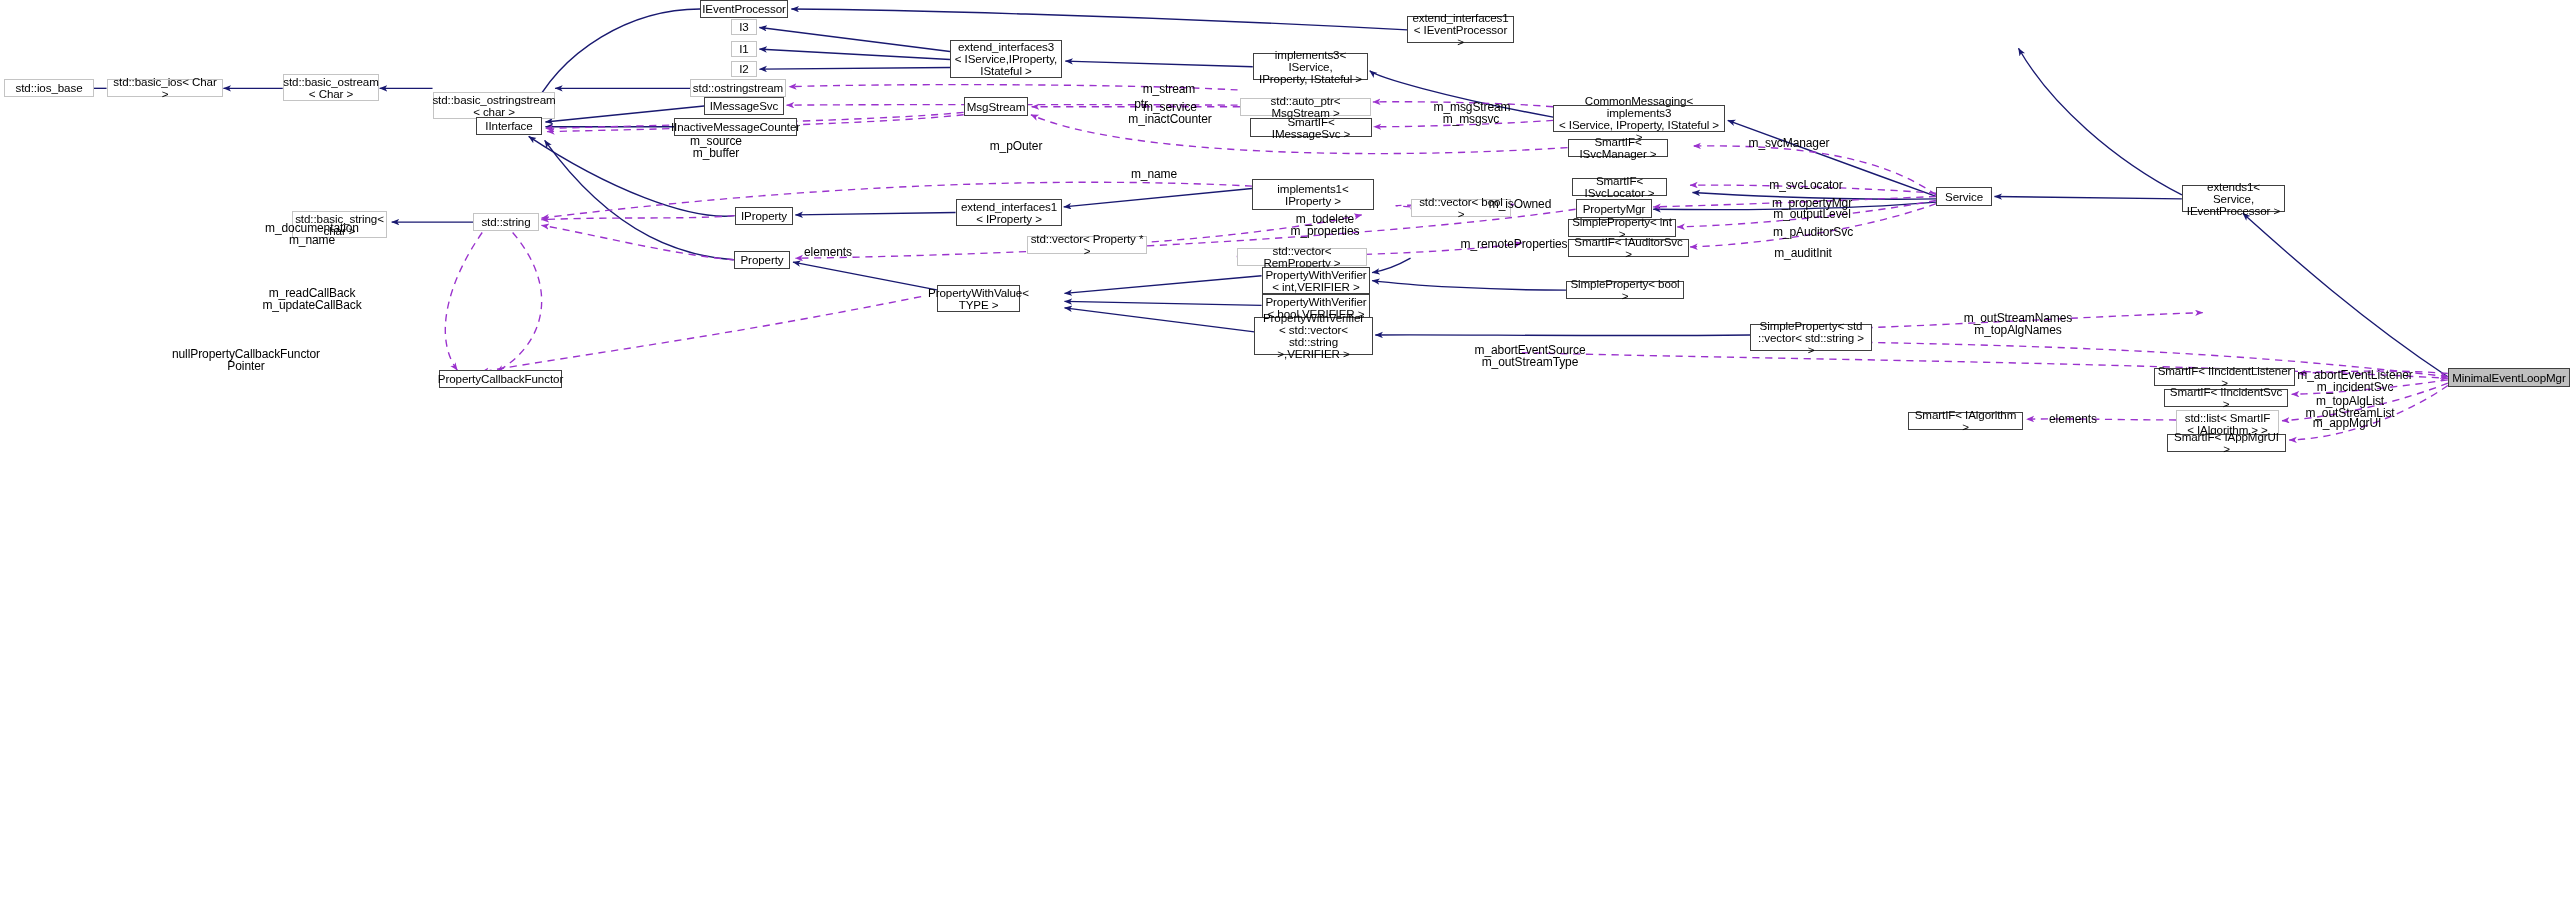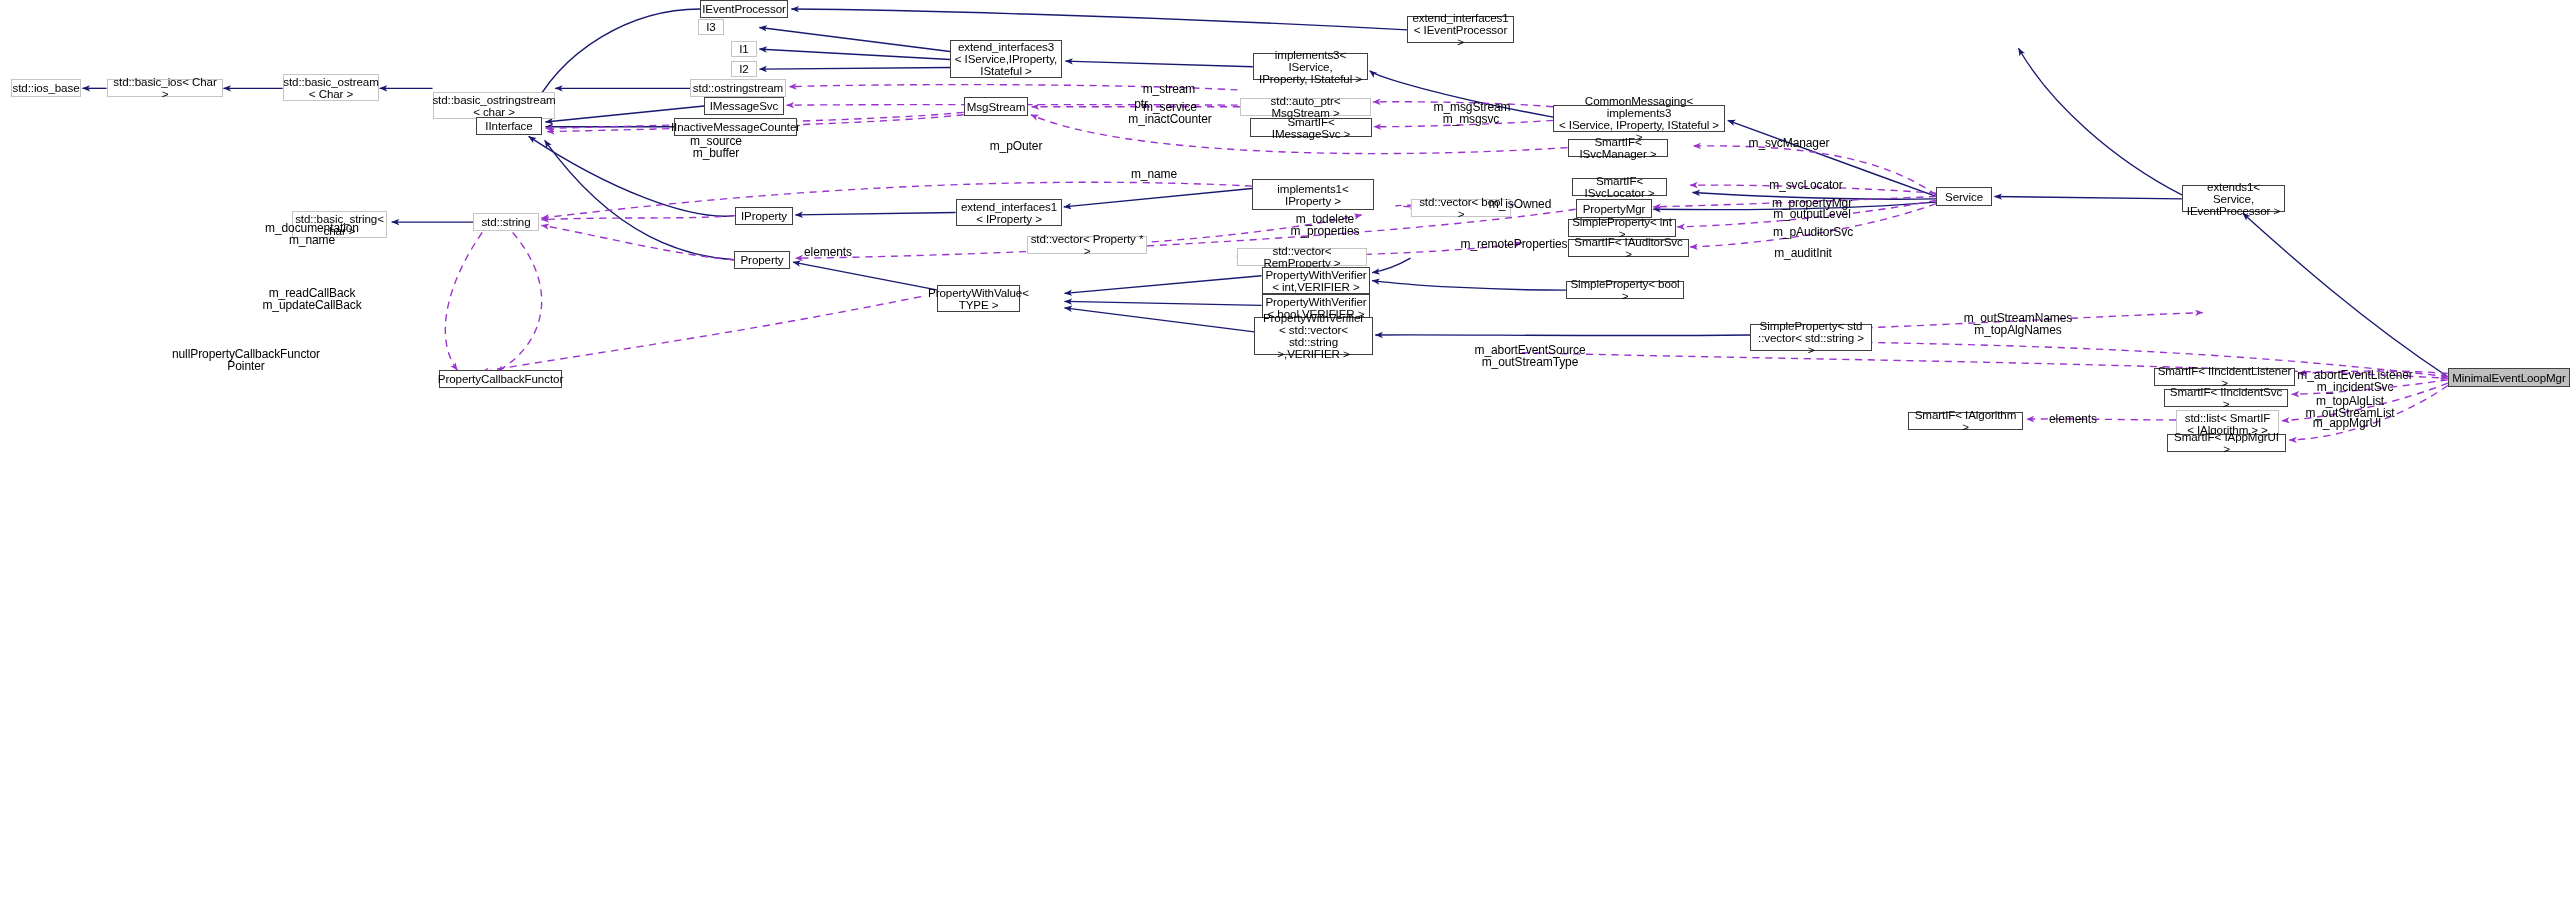--- a/index.html
+++ b/index.html
@@ -91,29 +91,29 @@
       <path d="M3056,466 C3010,462 2940,462 2869,466"></path>
       <path d="M3056,474 C3000,482 2930,490 2861,492"></path>
       <path d="M3056,478 C3000,500 2920,520 2849,525"></path>
       <path d="M3056,481 C3000,520 2920,548 2858,549"></path>
       <path d="M2717,524 C2650,524 2590,522 2530,523"></path>
       <path d="M1900,440 C2200,448 2700,452 3056,472"></path>
     </g>
   </svg>
 
   <div id="nodes-layer">
-      <div class="node" style="left: 11px; top: 79px; width: 70px; height: 17.6px;">std::ios_base</div>
+      <div class="node" style="left: 4px; top: 79px; width: 90px; height: 17.6px;">std::ios_base</div>
       <div class="node" style="left: 107px; top: 79px; width: 116px; height: 17.6px;">std::basic_ios&lt; Char &gt;</div>
       <div class="node" style="left: 283px; top: 74px; width: 96px; height: 27px;">std::basic_ostream
 &lt; Char &gt;</div>
       <div class="node" style="left: 433px; top: 92px; width: 122px; height: 27px;">std::basic_ostringstream
 &lt; char &gt;</div>
       <div class="node" style="left: 690px; top: 79px; width: 96px; height: 17.6px;">std::ostringstream</div>
       <div class="node solid" style="left: 700px; top: 0px; width: 88px; height: 17.6px;">IEventProcessor</div>
-      <div class="node" style="left: 698px; top: 19px; width: 26px; height: 16px;">I3</div>
+      <div class="node" style="left: 731px; top: 19px; width: 26px; height: 16px;">I3</div>
       <div class="node" style="left: 731px; top: 41px; width: 26px; height: 16px;">I1</div>
       <div class="node" style="left: 731px; top: 61px; width: 26px; height: 16px;">I2</div>
       <div class="node solid" style="left: 950px; top: 40px; width: 112px; height: 38px;">extend_interfaces3
 &lt; IService,IProperty,
 IStateful &gt;</div>
       <div class="node solid" style="left: 1253px; top: 53px; width: 115px; height: 27px;">implements3&lt; IService,
 IProperty, IStateful &gt;</div>
       <div class="node solid" style="left: 1407px; top: 16px; width: 107px; height: 27px;">extend_interfaces1
 &lt; IEventProcessor &gt;</div>
       <div class="node solid" style="left: 476px; top: 117px; width: 66px; height: 17.6px;">IInterface</div>

